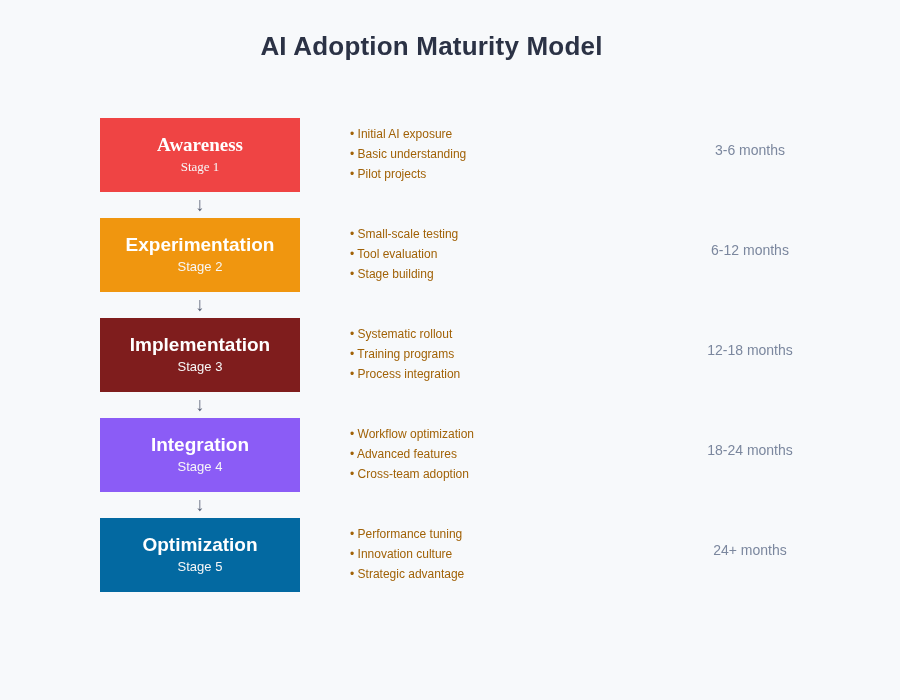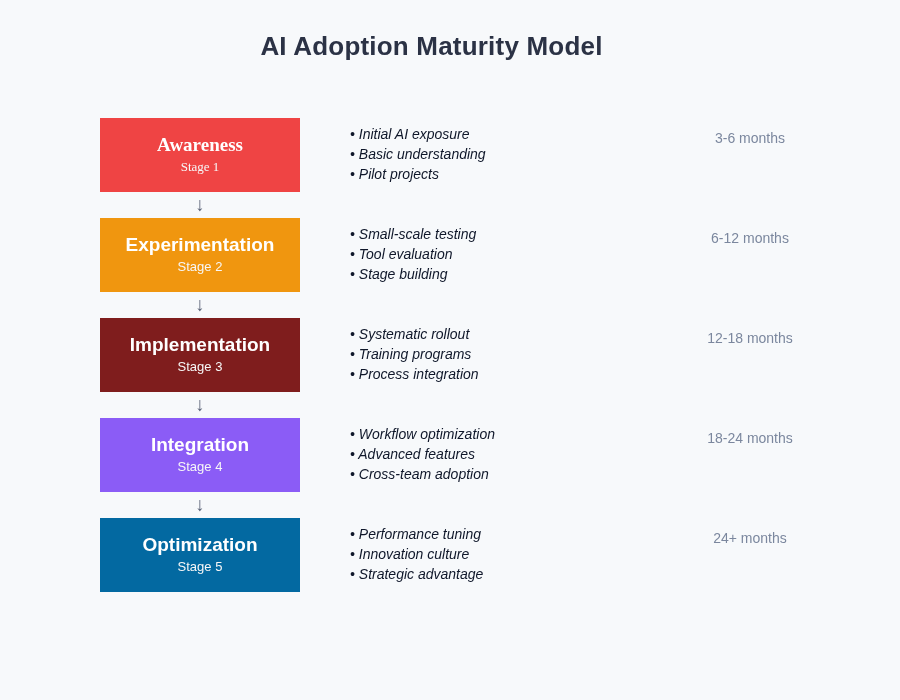--- a/index.html
+++ b/index.html
@@ -69,31 +69,30 @@
   }
 
   .stage-details {
     position: absolute;
     left: 350px;
     top: 6px;
     width: 300px;
   }
 
   .detail-item {
-    font-size: 14px;
-    color: #0f172a;
+    font-size: 12px;
+    color: #a16207;
     line-height: 20px;
     white-space: nowrap;
-    font-style: italic;
   }
 
   .stage-duration {
     position: absolute;
     left: 660px;
-    top: 12px;
+    top: 24px;
     width: 180px;
     text-align: center;
     font-size: 14px;
     color: #7b879e;
     white-space: nowrap;
   }
 
   .connector {
     position: relative;
     height: 26px;

